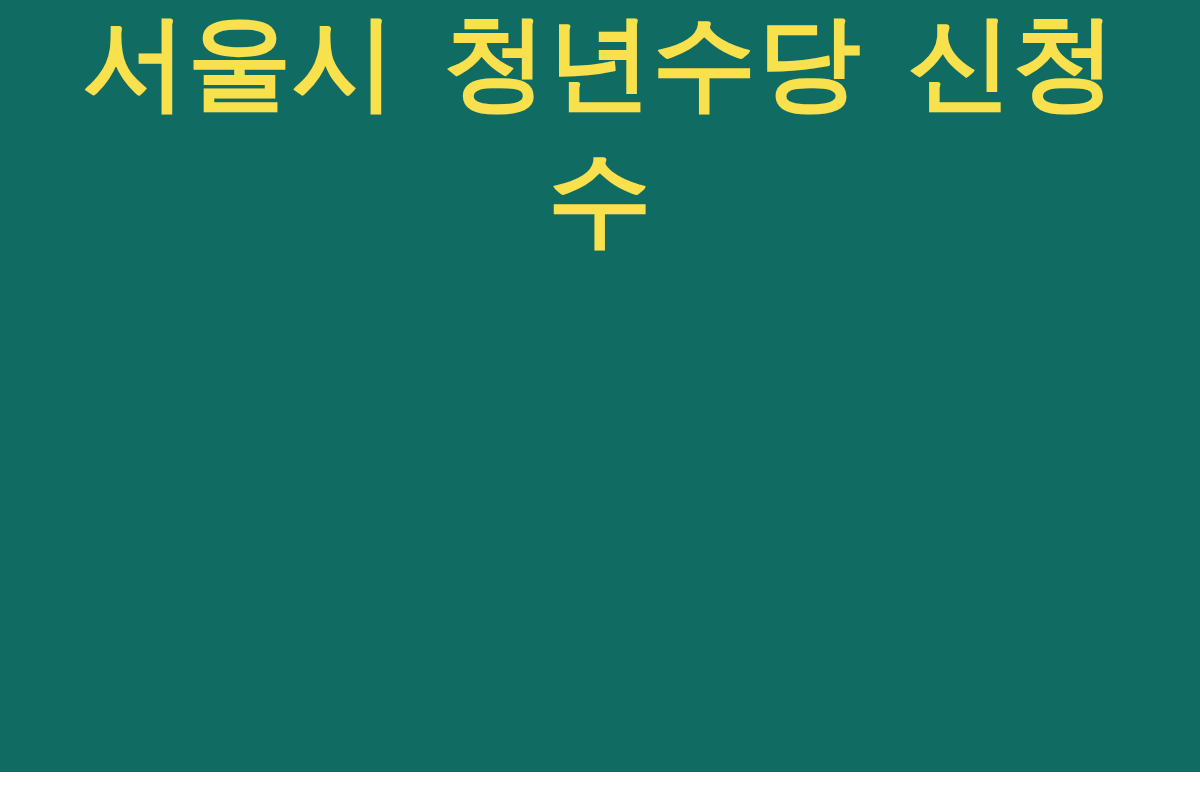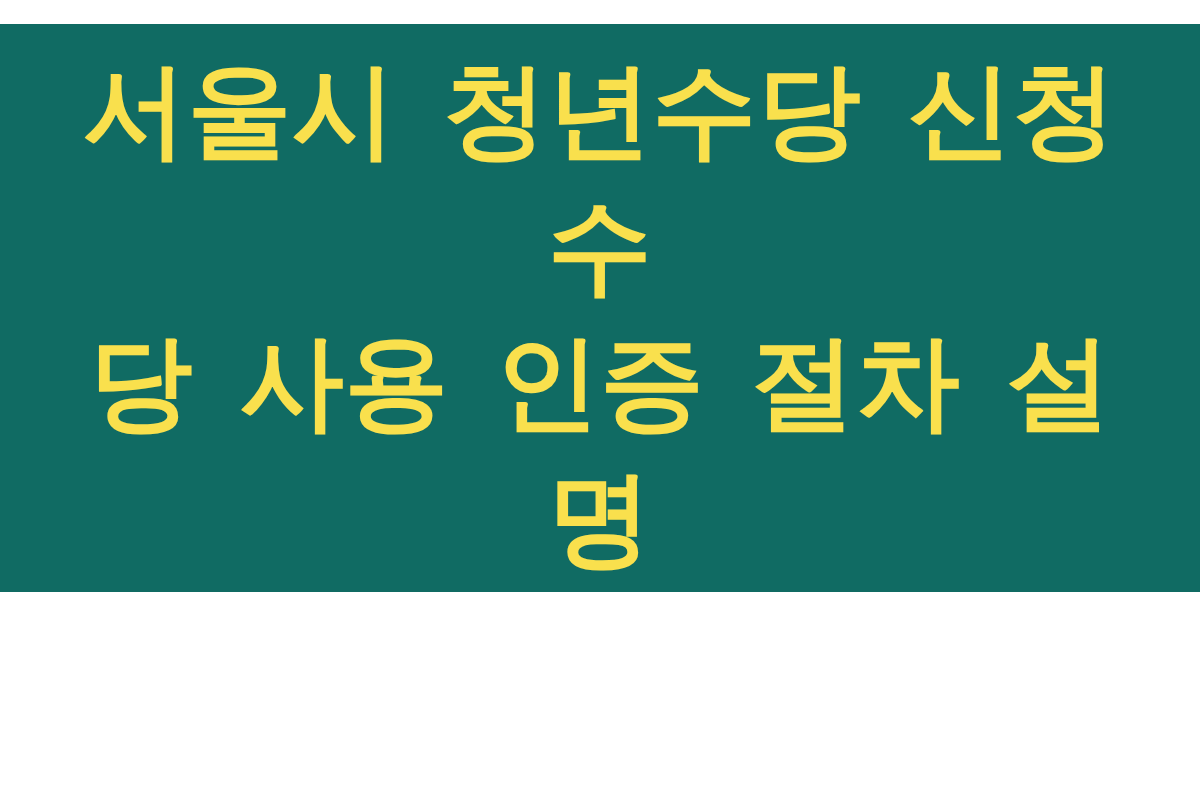--- a/index.html
+++ b/index.html
@@ -9,26 +9,25 @@
   body {
     width: 1200px;
     height: 800px;
     overflow: hidden;
     font-family: "DejaVu Sans", "Liberation Sans", sans-serif;
   }
 
   #poster {
     position: relative;
     width: 1200px;
-    height: 568px;
+    height: 772px;
     display: flex;
-    align-items: flex-end;
+    align-items: flex-start;
     justify-content: center;
     box-sizing: border-box;
-    margin-top: 24px;
   }
 
   #headline {
     width: 1040px;
     margin: 0;
     padding: 0;
     text-align: center;
     font-family: "DejaVu Sans", "Liberation Sans", sans-serif;
     font-weight: 700;
     font-size: 104px;
@@ -44,15 +43,14 @@
   .hl-line {
     display: block;
   }
 </style>
 </head>
 <body>
 
 <div id="poster" style="background: rgb(16, 107, 99);">
   <h1 id="headline" style="color: rgb(249, 224, 77);">
     <span class="hl-line">서울시 청년수당 신청 수</span>
-    <span class="hl-line">당 사용 인증 절차 설명</span>
   </h1>
 </div>
 
 </body></html>

